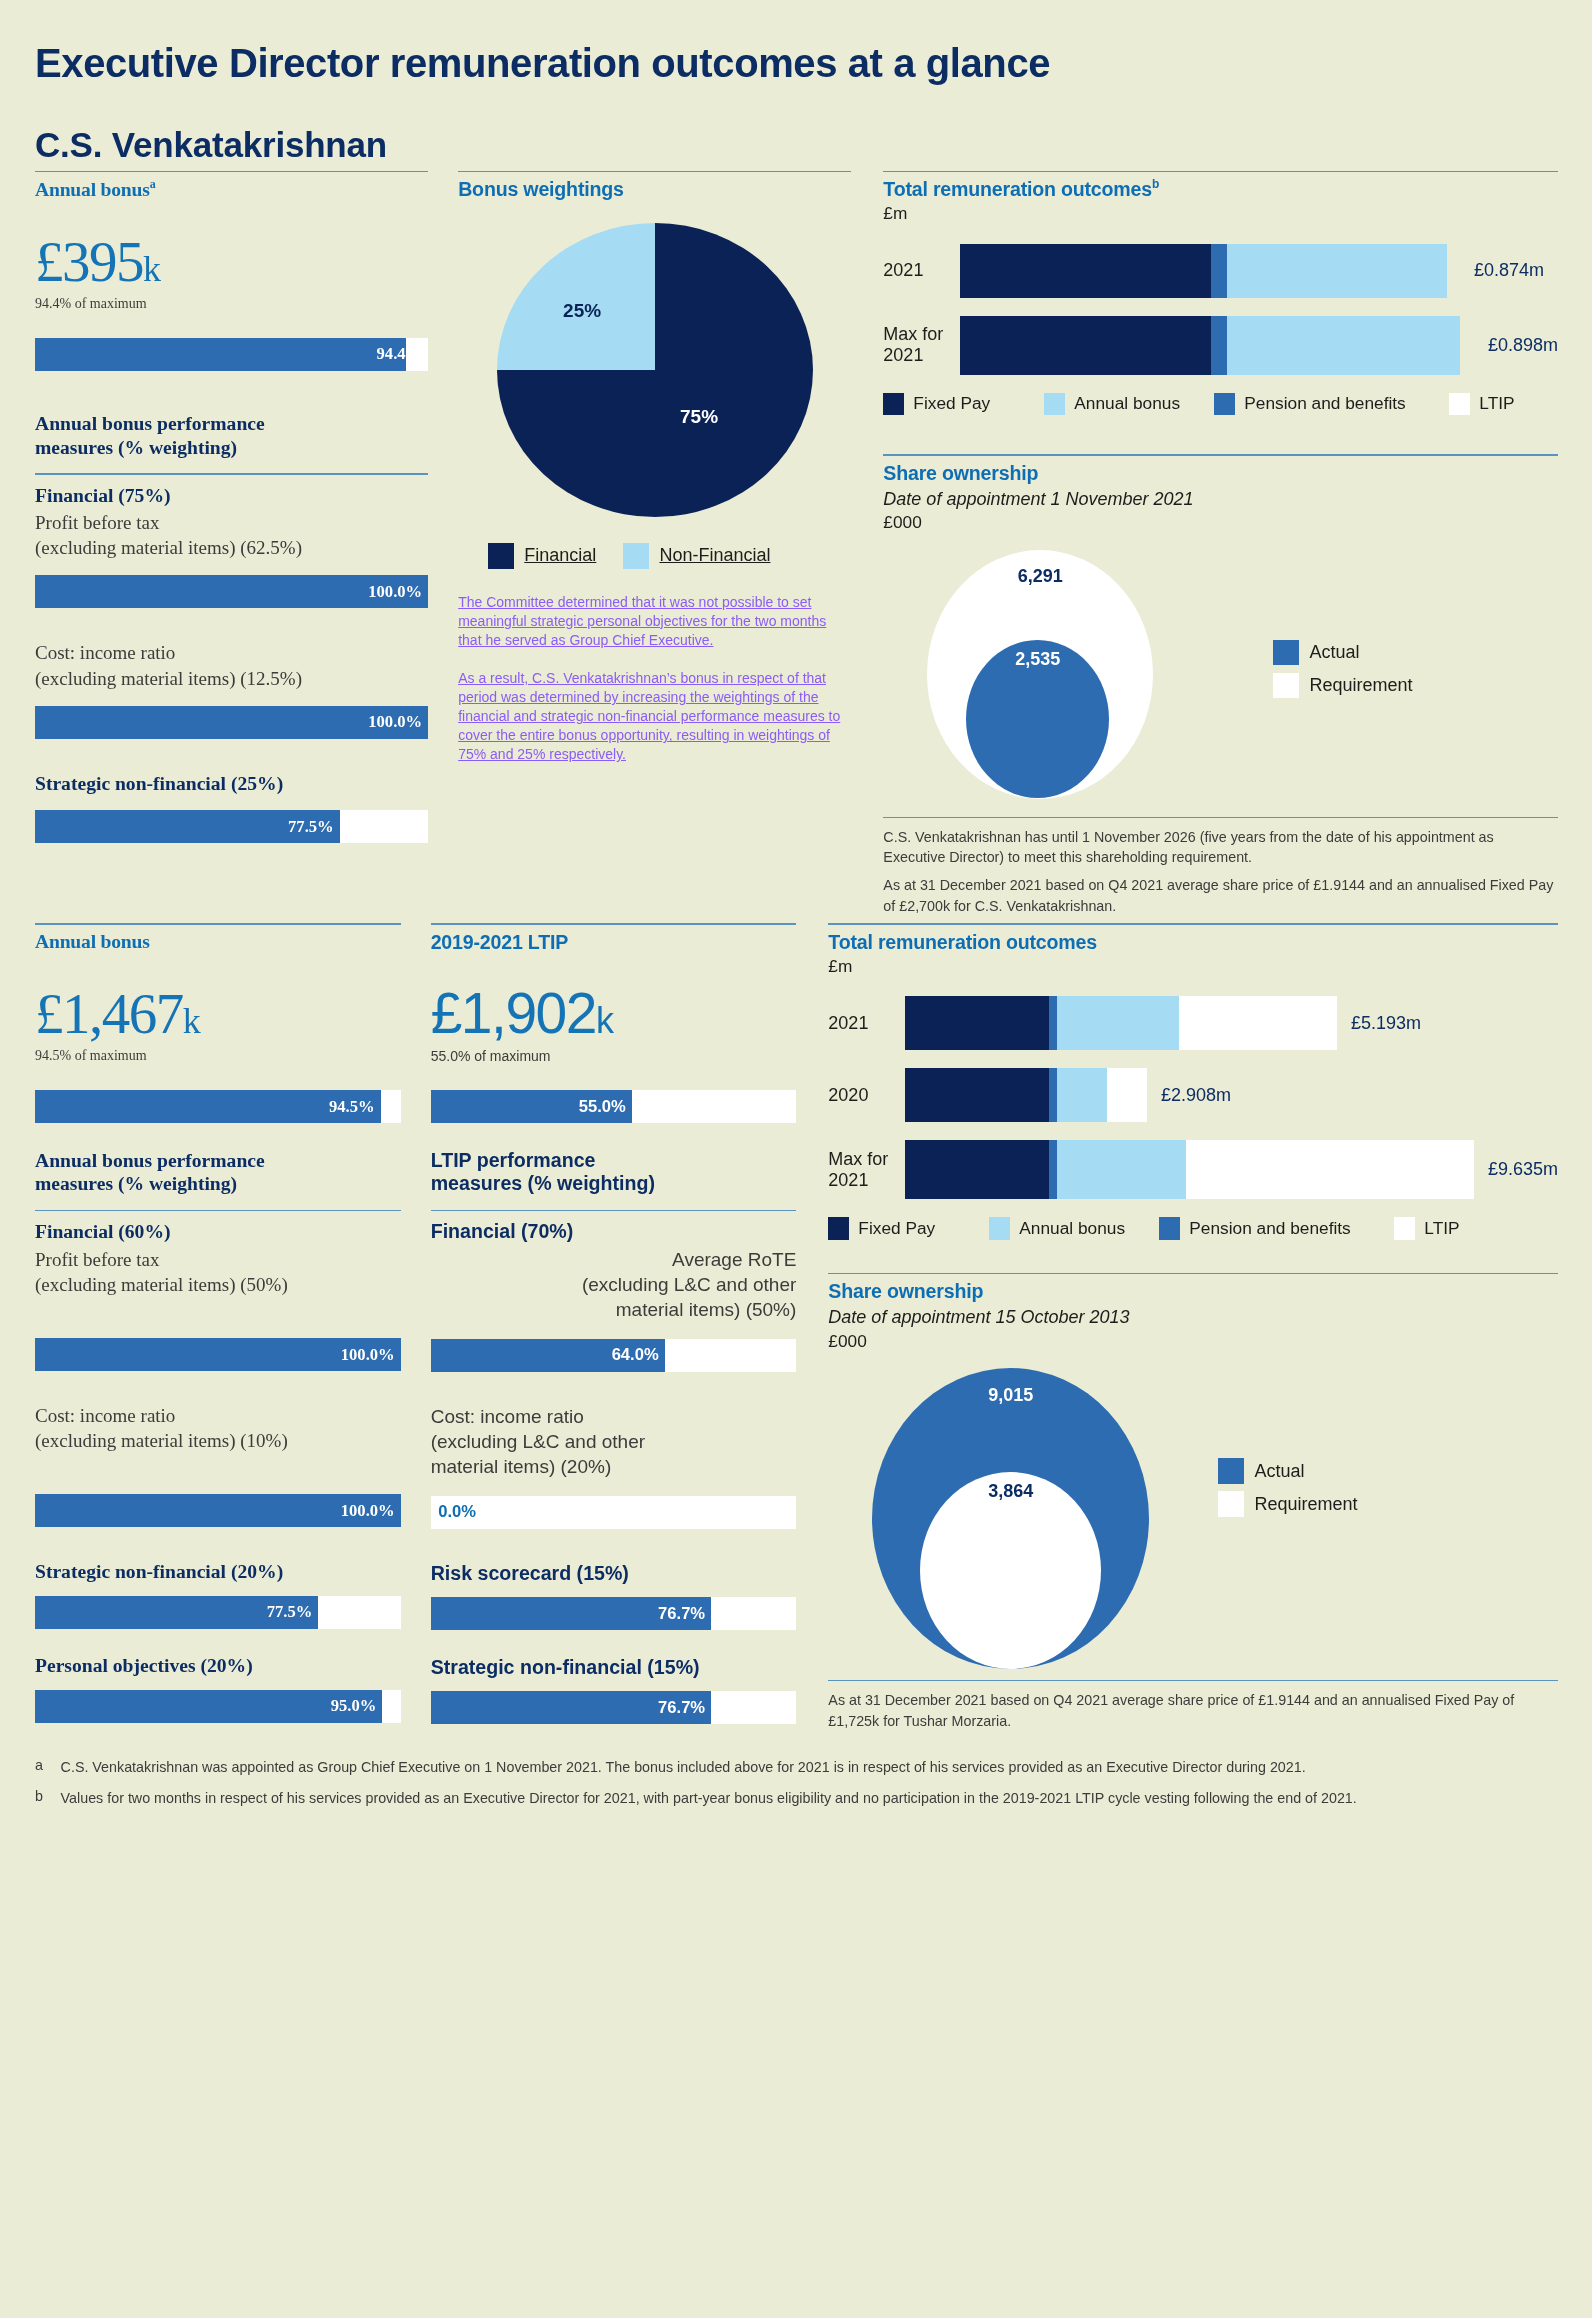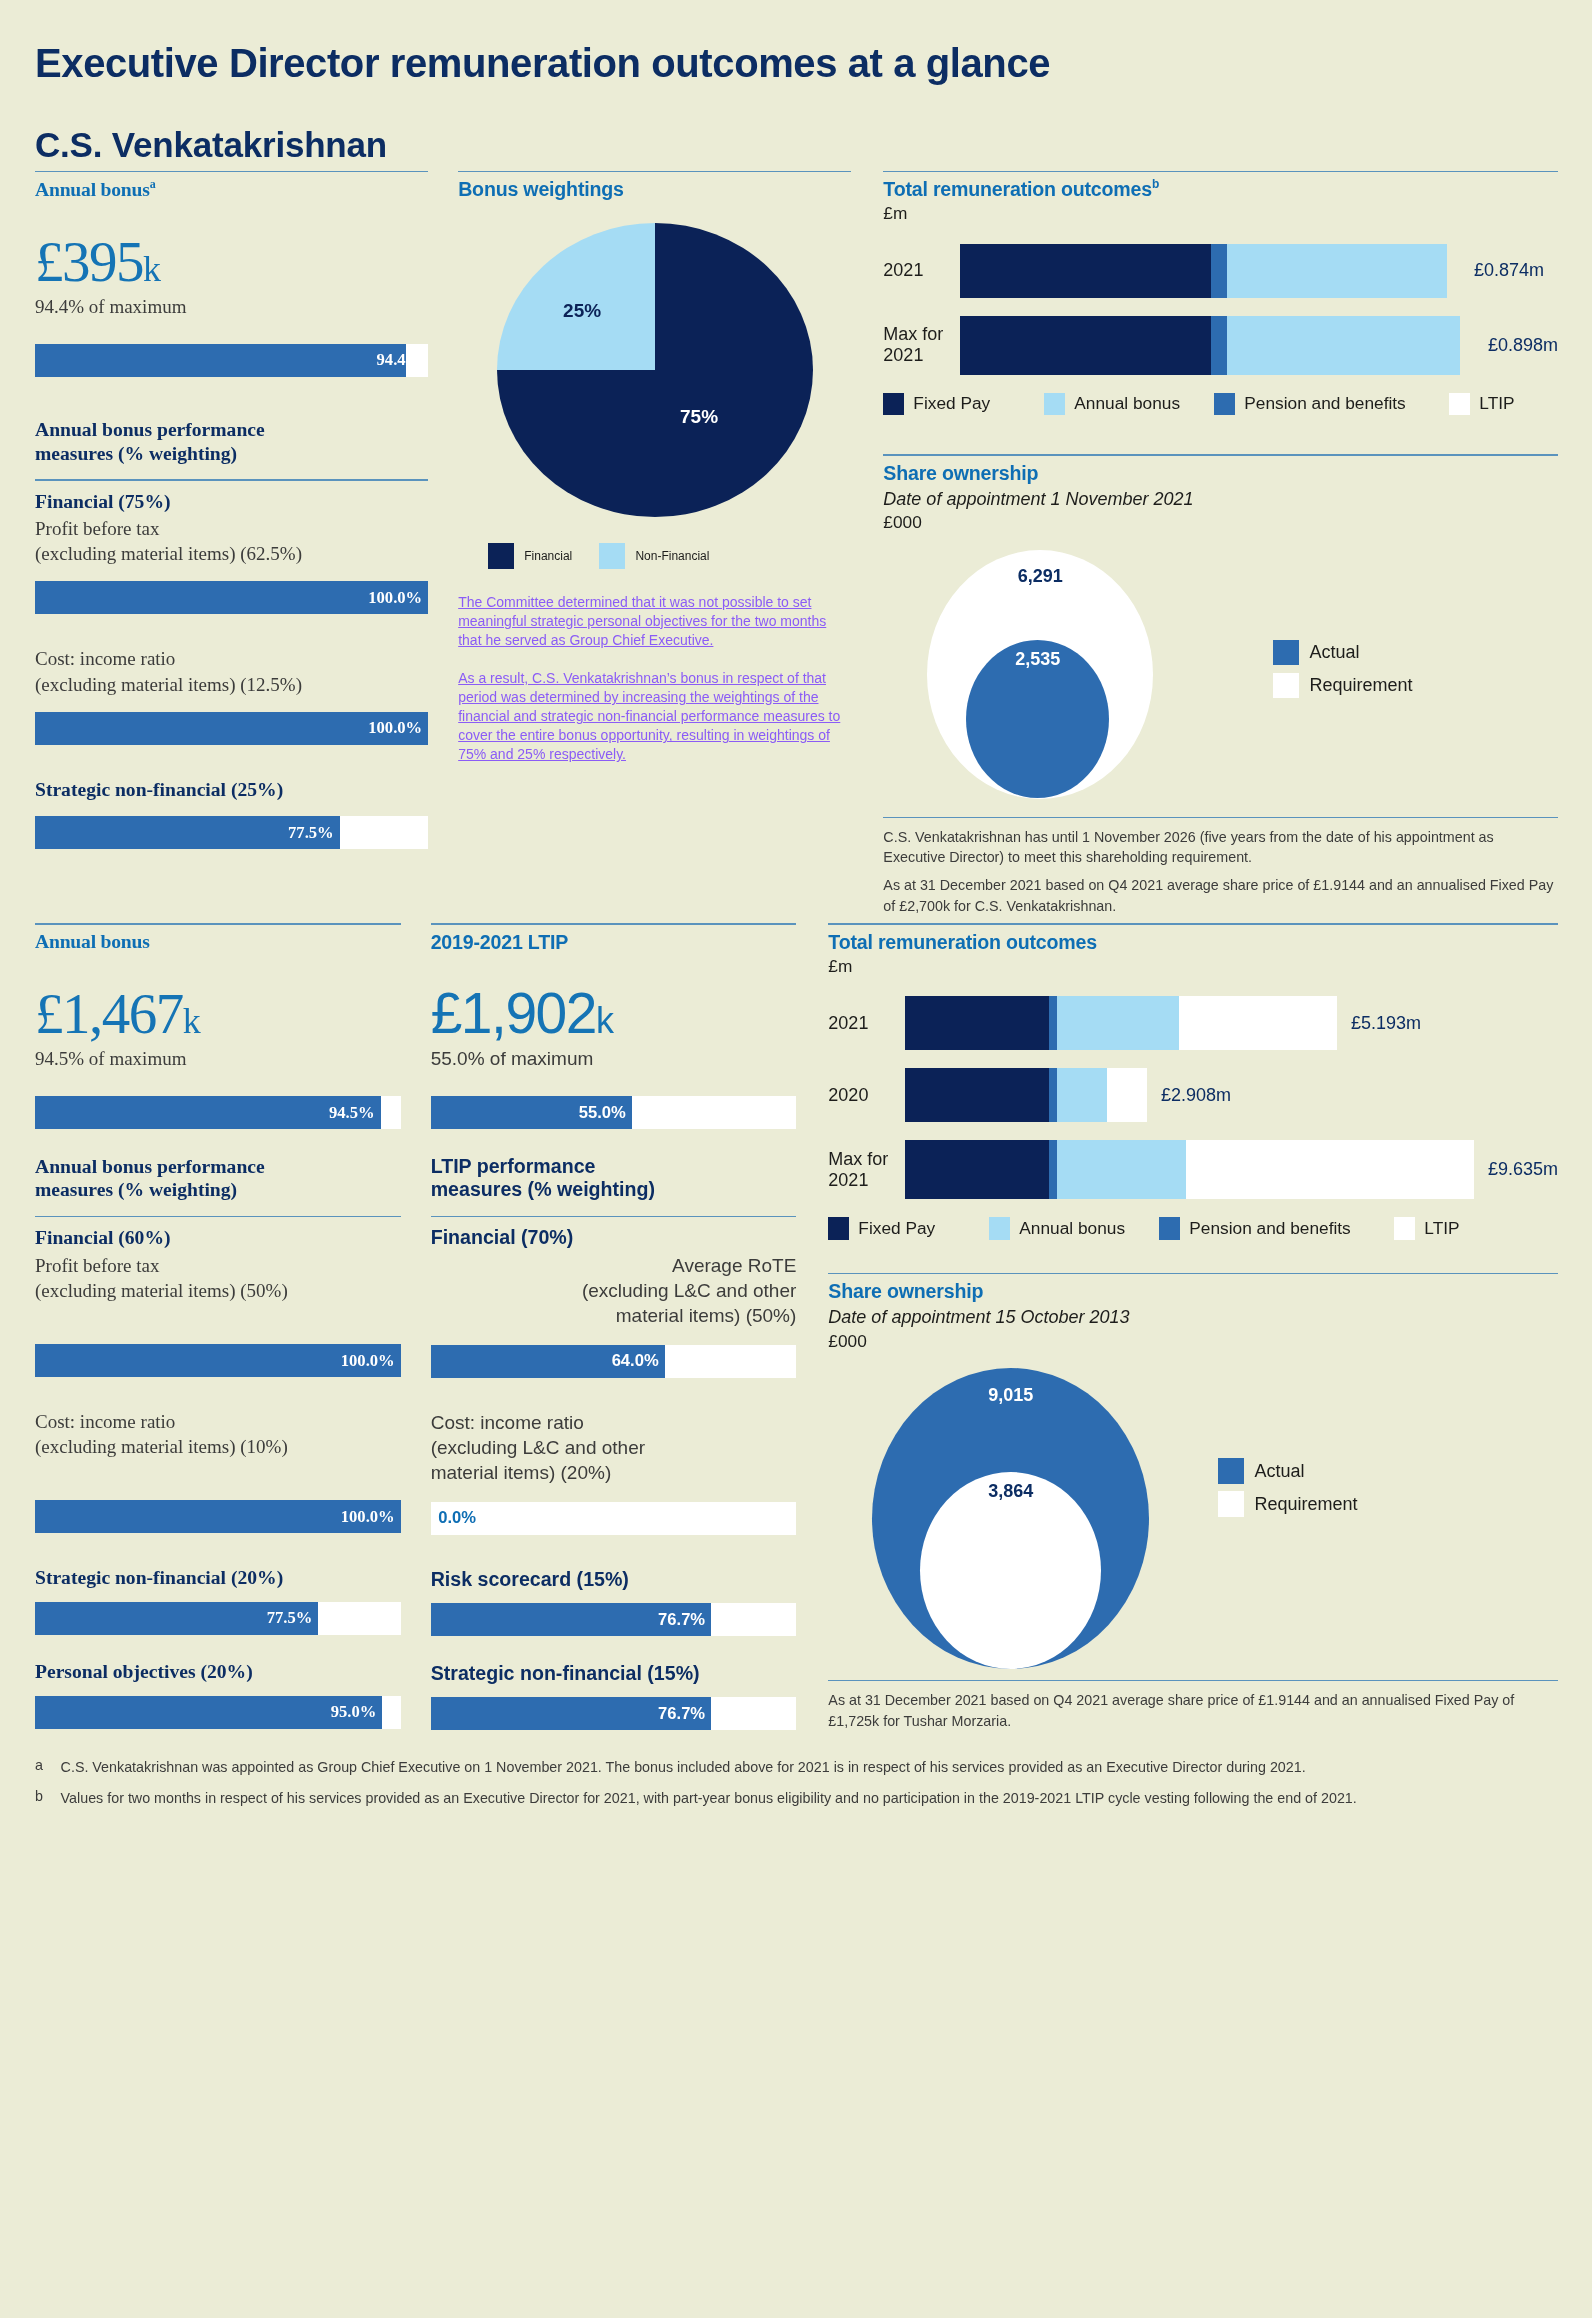--- a/index.html
+++ b/index.html
@@ -27,21 +27,21 @@
     line-height: 1.15; letter-spacing: -0.2px;
   }
   .panel-title sup { font-size: 12px; font-weight: bold; }
   .unit { font-size: 17.3px; color: #1d1d1b; font-weight: normal; margin-top: 2.3px;}
   .subital { font-size: 18px; font-style: italic; color: #1d1d1b; }
   .bigfig {
     font-size: 57px; color: #1574b5; font-weight: 300;
     letter-spacing: -1.5px; line-height: 1; white-space: nowrap;
   }
   .bigfig .k { font-size: 36px; letter-spacing: -0.8px; }
-  .ofmax { font-size: 19px; color: #3c3c3b; margin-top: 6px; }
+  .ofmax { font-size: 14px; color: #3c3c3b; margin-top: 6px; }
   .measure-head {
     font-size: 19.6px; font-weight: bold; color: #0c2d63; line-height: 1.22;
   }
   .sub-head {
     font-size: 19.6px; font-weight: bold; color: #0c2d63; line-height: 1.2;
   }
   .measure-label { font-size: 19px; color: #3c3c3b; line-height: 1.32; }
   .body-text { font-size: 14px; color: #8b5cf6; line-height: 1.36; text-decoration: underline; }
   .note-text { font-size: 14.3px; color: #3c3c3b; line-height: 1.42; }
 
@@ -82,21 +82,21 @@
   }
   .pie .lbl {
     position: absolute; font-size: 19px; font-weight: bold;
   }
   .pie .lbl.p75 { color:#ffffff; left: 58%; top: 62%; }
   .pie .lbl.p25 { color:#0b2257; left: 21%; top: 26%; }
 
   .pie-legend { display: flex; gap: 27px; margin-top: 25.6px; padding-left: 30px; }
   .pie-legend .item { display: flex; align-items: center; gap: 10.5px; }
   .pie-legend .sw { width: 25.6px; height: 25.6px; }
-  .pie-legend span { font-size: 12px; color:#1d1d1b; }
+  .pie-legend span { font-size: 18px; color:#1d1d1b;text-decoration:underline; }
 
   
   .stack-chart { margin-top: 19.6px; }
   .stack-row { display: flex; align-items: center; margin-bottom: 18px; }
   .stack-row .cat {
     width: 77px; font-size: 18px; color:#1d1d1b; line-height: 1.18;
     flex-shrink: 0;
   }
   .stack-track { height: 54px; display: flex; flex-shrink: 0; }
   .stack-track.tall { height: 59px; }

